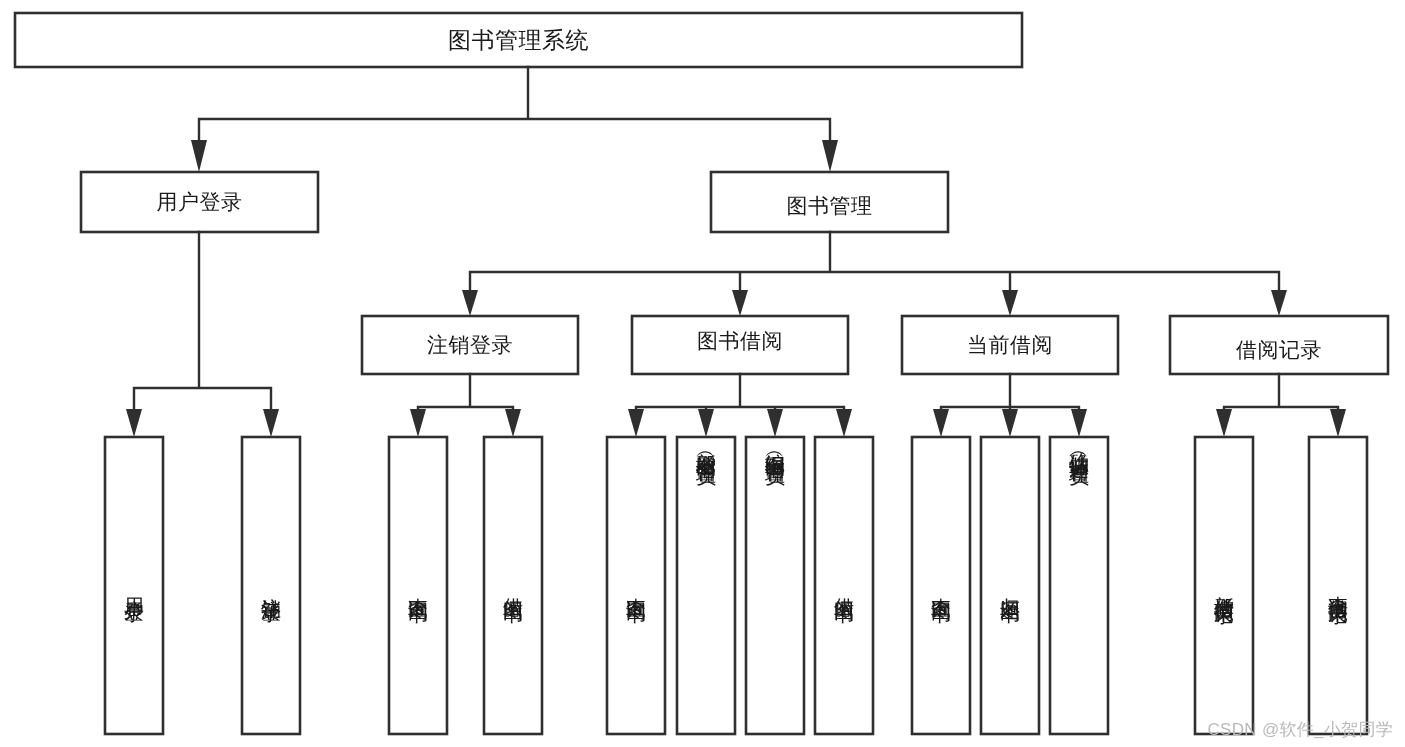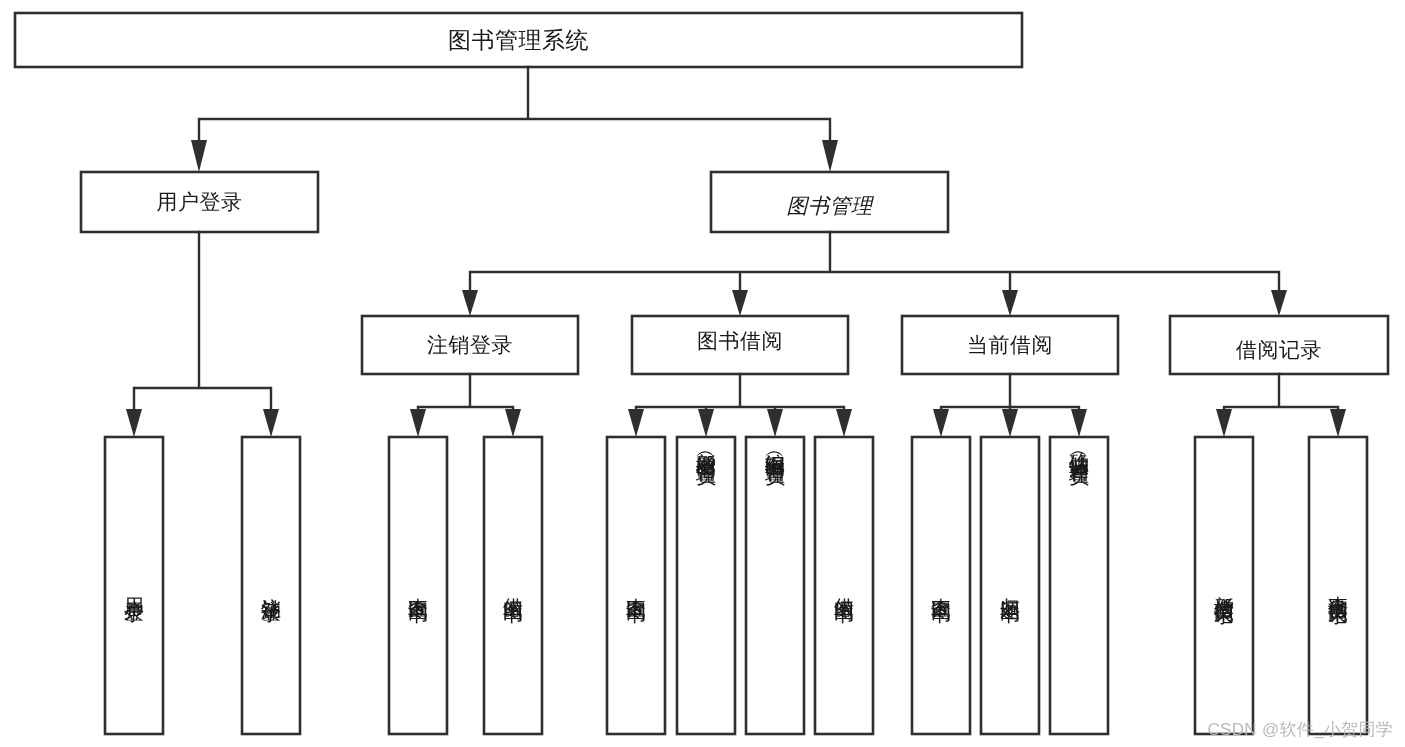--- a/index.html
+++ b/index.html
@@ -150,21 +150,21 @@
     <rect class="leaf-rect" x="981" y="437" width="58" height="297"></rect>
     <rect class="leaf-rect" x="1050" y="437" width="58" height="297"></rect>
 
     <rect class="leaf-rect" x="1195" y="437" width="58" height="297"></rect>
     <rect class="leaf-rect" x="1309" y="437" width="58" height="297"></rect>
   </svg>
 
   <div class="node-label" style="left:15px; top:13px; width:1007px; height:54px; font-size:23px;">图书管理系统</div>
 
   <div class="node-label" style="left:81px; top:172px; width:237px; height:60px;">用户登录</div>
-  <div class="node-label" style="left:711px; top:172px; width:237px; height:68px;font-style:italic;">图书管理</div>
+  <div class="node-label" style="left:711px; top:172px; width:237px; height:68px;">图书管理</div>
 
   <div class="node-label" style="left:362px; top:316px; width:216px; height:58px;">注销登录</div>
   <div class="node-label" style="left:632px; top:316px; width:216px; height:50px;">图书借阅</div>
   <div class="node-label" style="left:902px; top:316px; width:216px; height:58px;">当前借阅</div>
   <div class="node-label" style="left:1170px; top:316px; width:218px; height:67px;">借阅记录</div>
 
   <div class="leaf-label" style="left:105px; top:437px; width:58px; height:297px;">用户登录</div>
   <div class="leaf-label" style="left:242px; top:437px; width:58px; height:297px;">注销登录</div>
 
   <div class="leaf-label" style="left:389px; top:437px; width:58px; height:297px;">查询图书</div>

